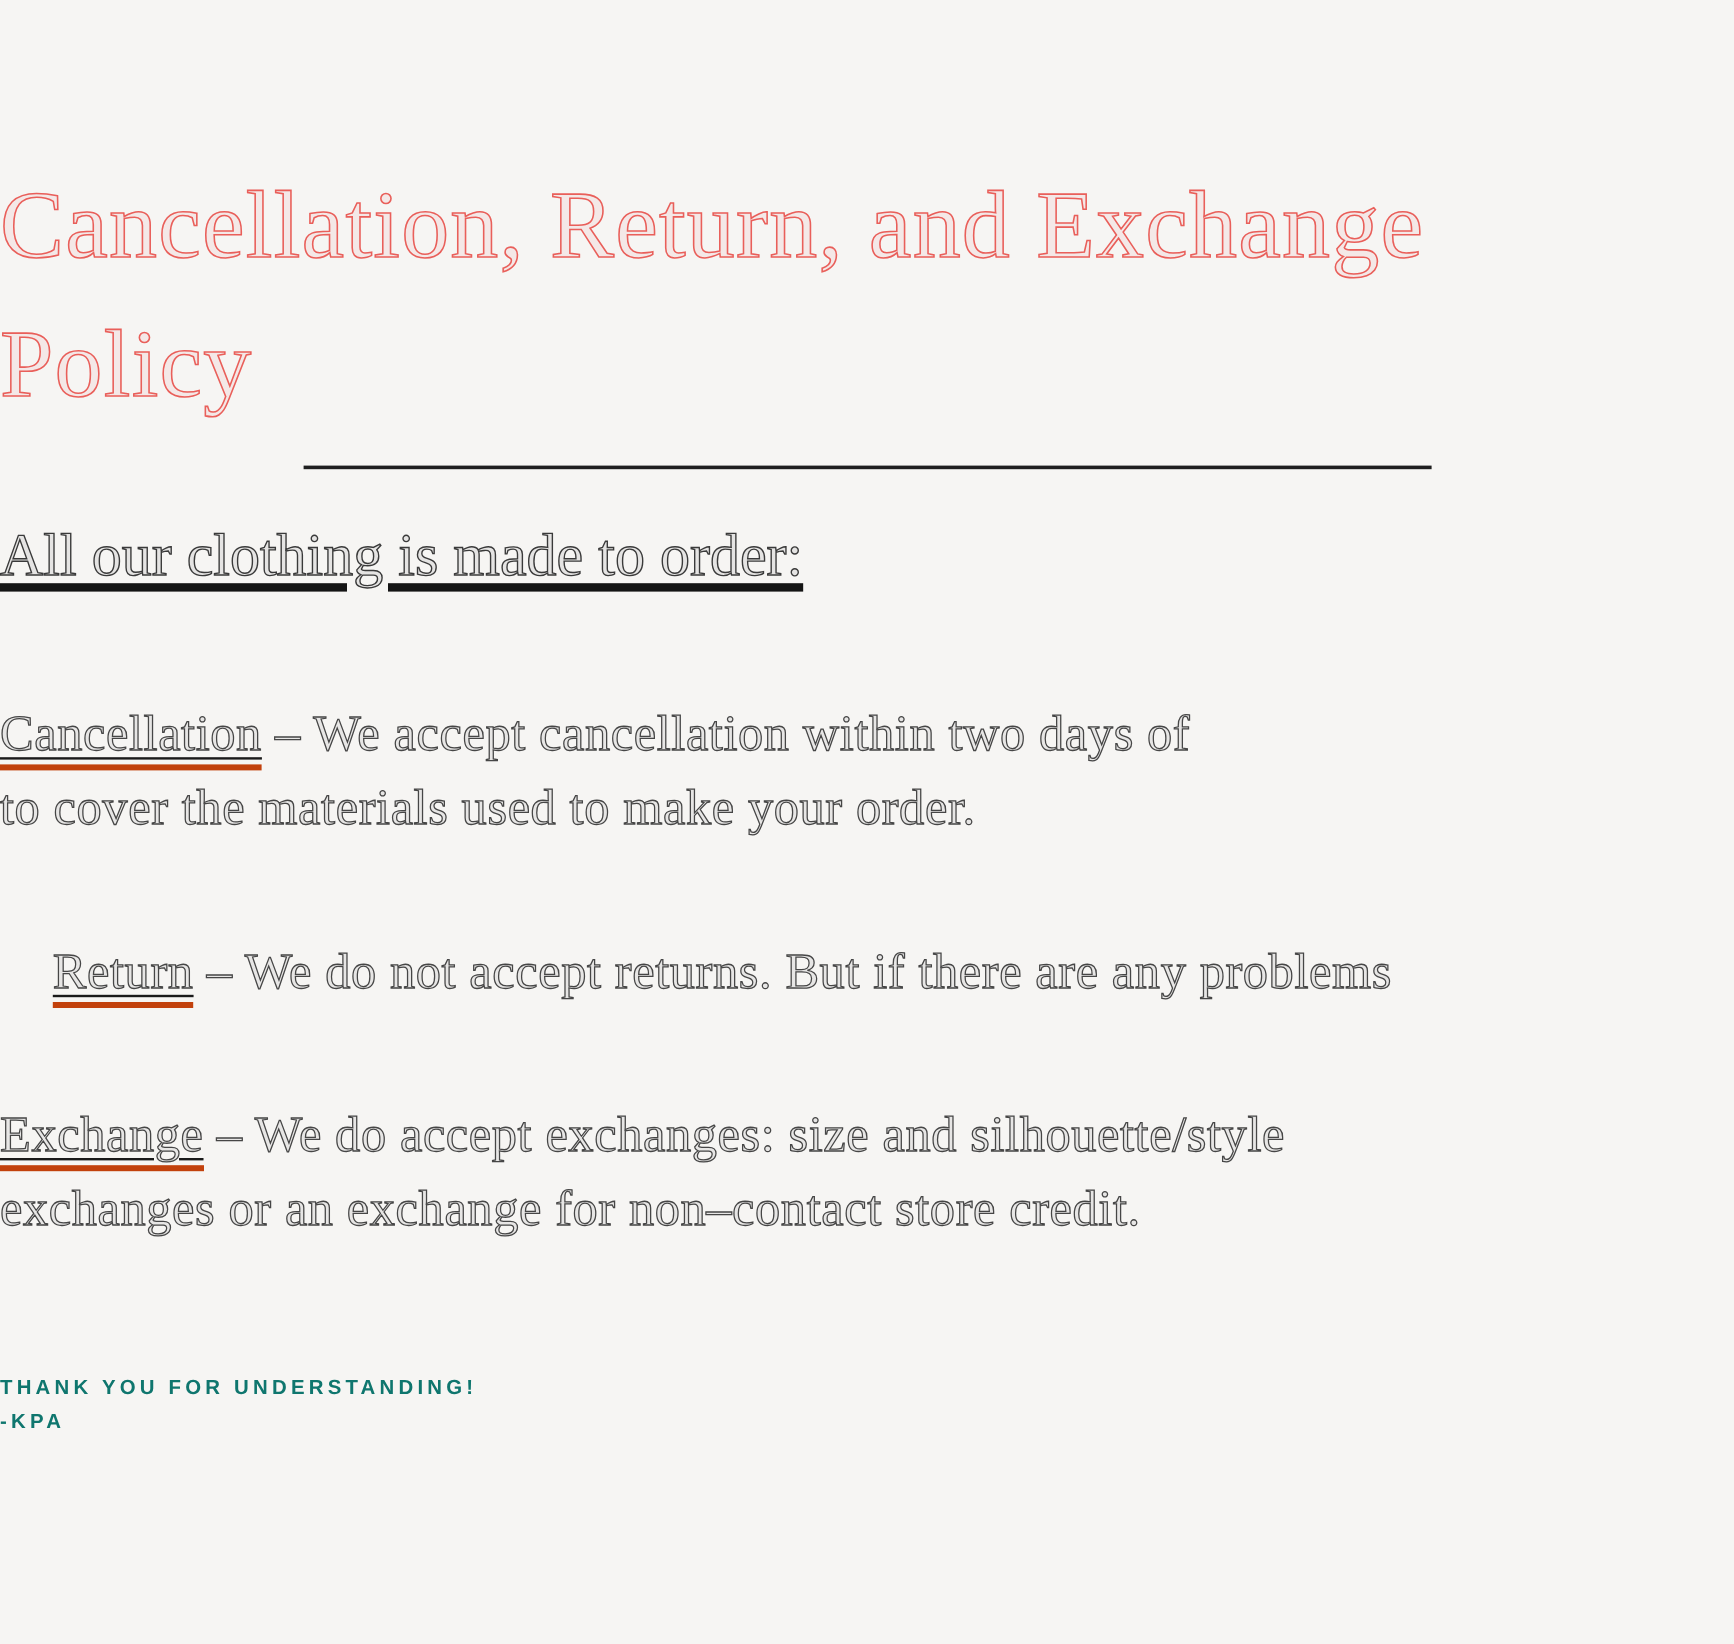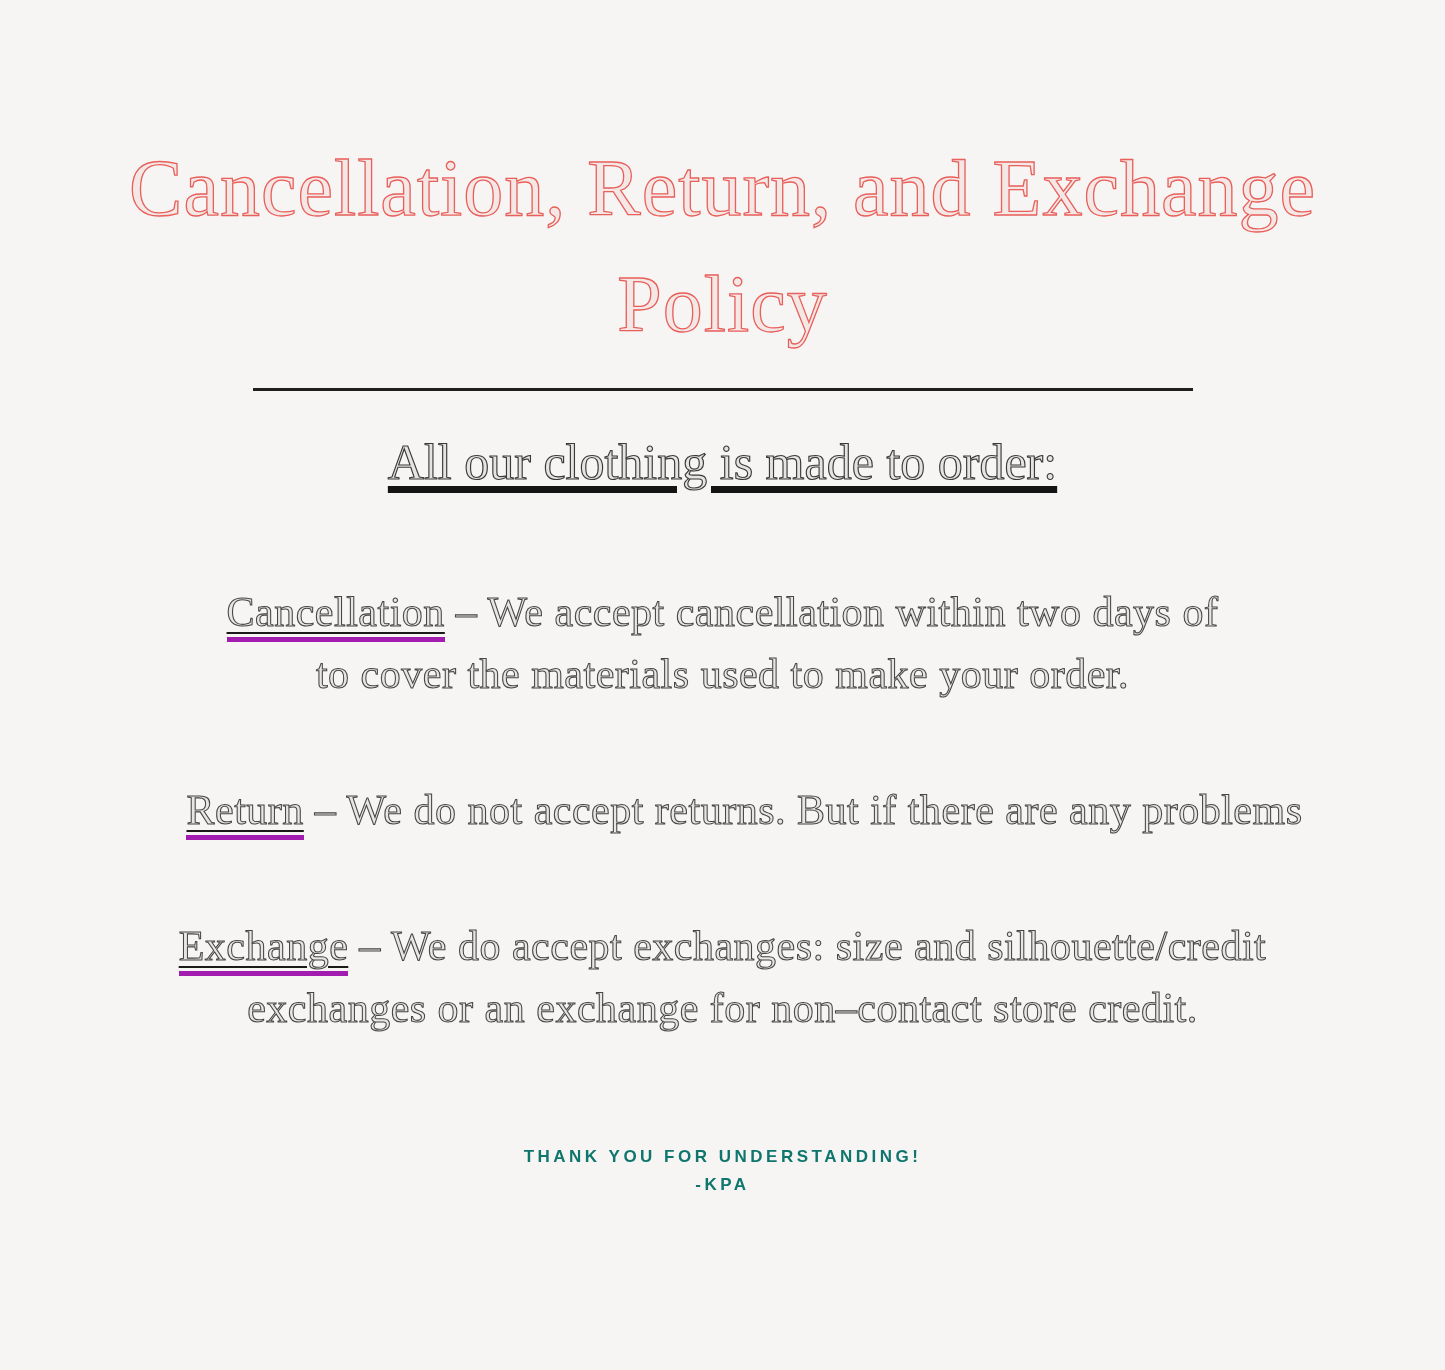--- a/index.html
+++ b/index.html
@@ -9,21 +9,21 @@
   body {
     width: 1445px;
     height: 1370px;
     background: #f6f5f3;
     font-family: "Liberation Serif", serif;
     overflow: hidden;
   }
   .poster {
     width: 1445px;
     height: 1002px;
-    text-align: center;
+    text-align: left;
     box-sizing: border-box;
     padding-top: 130px;
   }
   
   .title {
     margin: 0;
     font-size: 80px;
     font-weight: normal;
     line-height: 116px;
     color: #e95f5a;
@@ -69,21 +69,21 @@
   .policy-2 { margin-top: 74px; margin-left: 44px; }
   .policy-3 { margin-top: 74px; }
   .p-line { display: block; white-space: nowrap; }
 
   
   .kw {
     text-decoration: underline;
     text-decoration-color: #1a1a1a;
     text-decoration-thickness: 2px;
     text-underline-offset: 6px;
-    border-bottom: 5px solid #a21caf;
+    border-bottom: 5px solid #c2410c;
     padding-bottom: 2px;
   }
 
   
   .footer {
     margin-top: 104px;
     font-family: "Liberation Sans", sans-serif;
     font-size: 17px;
     font-weight: bold;
     letter-spacing: 3.5px;
@@ -109,21 +109,21 @@
   <p class="policy policy-1">
     <span class="p-line"><span class="kw">Cancellation</span><span> – We accept cancellation within two days of</span></span>
     <span class="p-line">to cover the materials used to make your order.</span>
   </p>
 
   <p class="policy policy-2">
     <span class="p-line"><span class="kw">Return</span><span> – We do not accept returns. But if there are any problems</span></span>
   </p>
 
   <p class="policy policy-3">
-    <span class="p-line"><span class="kw">Exchange</span><span> – We do accept exchanges: size and silhouette/credit</span></span>
+    <span class="p-line"><span class="kw">Exchange</span><span> – We do accept exchanges: size and silhouette/style</span></span>
     <span class="p-line">exchanges or an exchange for non–contact store credit.</span>
   </p>
 
   <div class="footer">
     <span class="f-line">THANK YOU FOR UNDERSTANDING!</span>
     <span class="f-line">-KPA</span>
   </div>
 
 </div>
 

